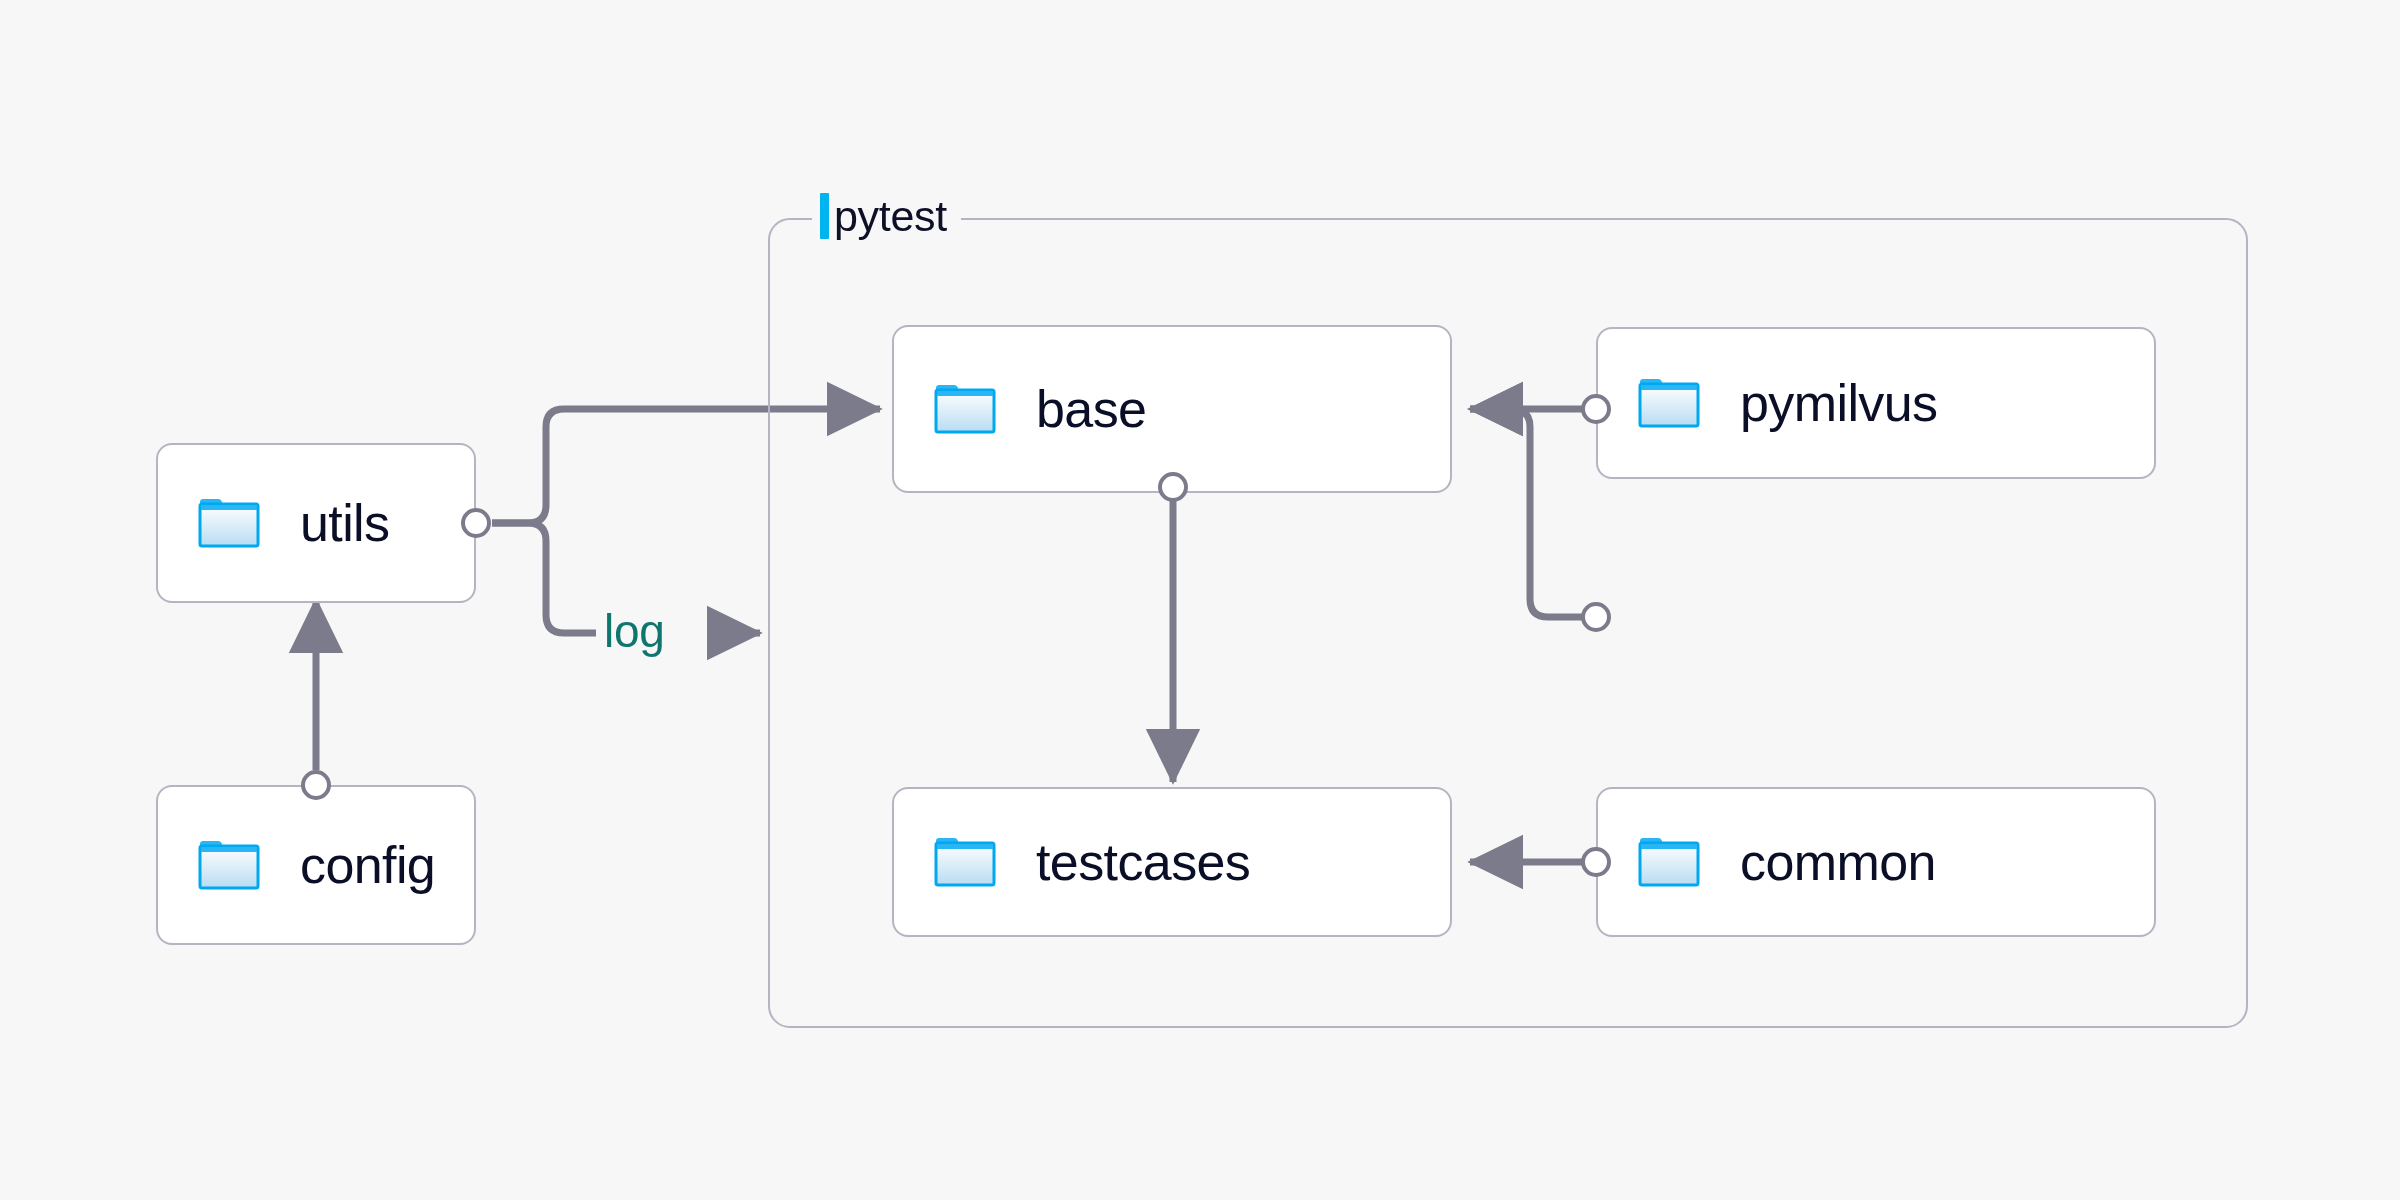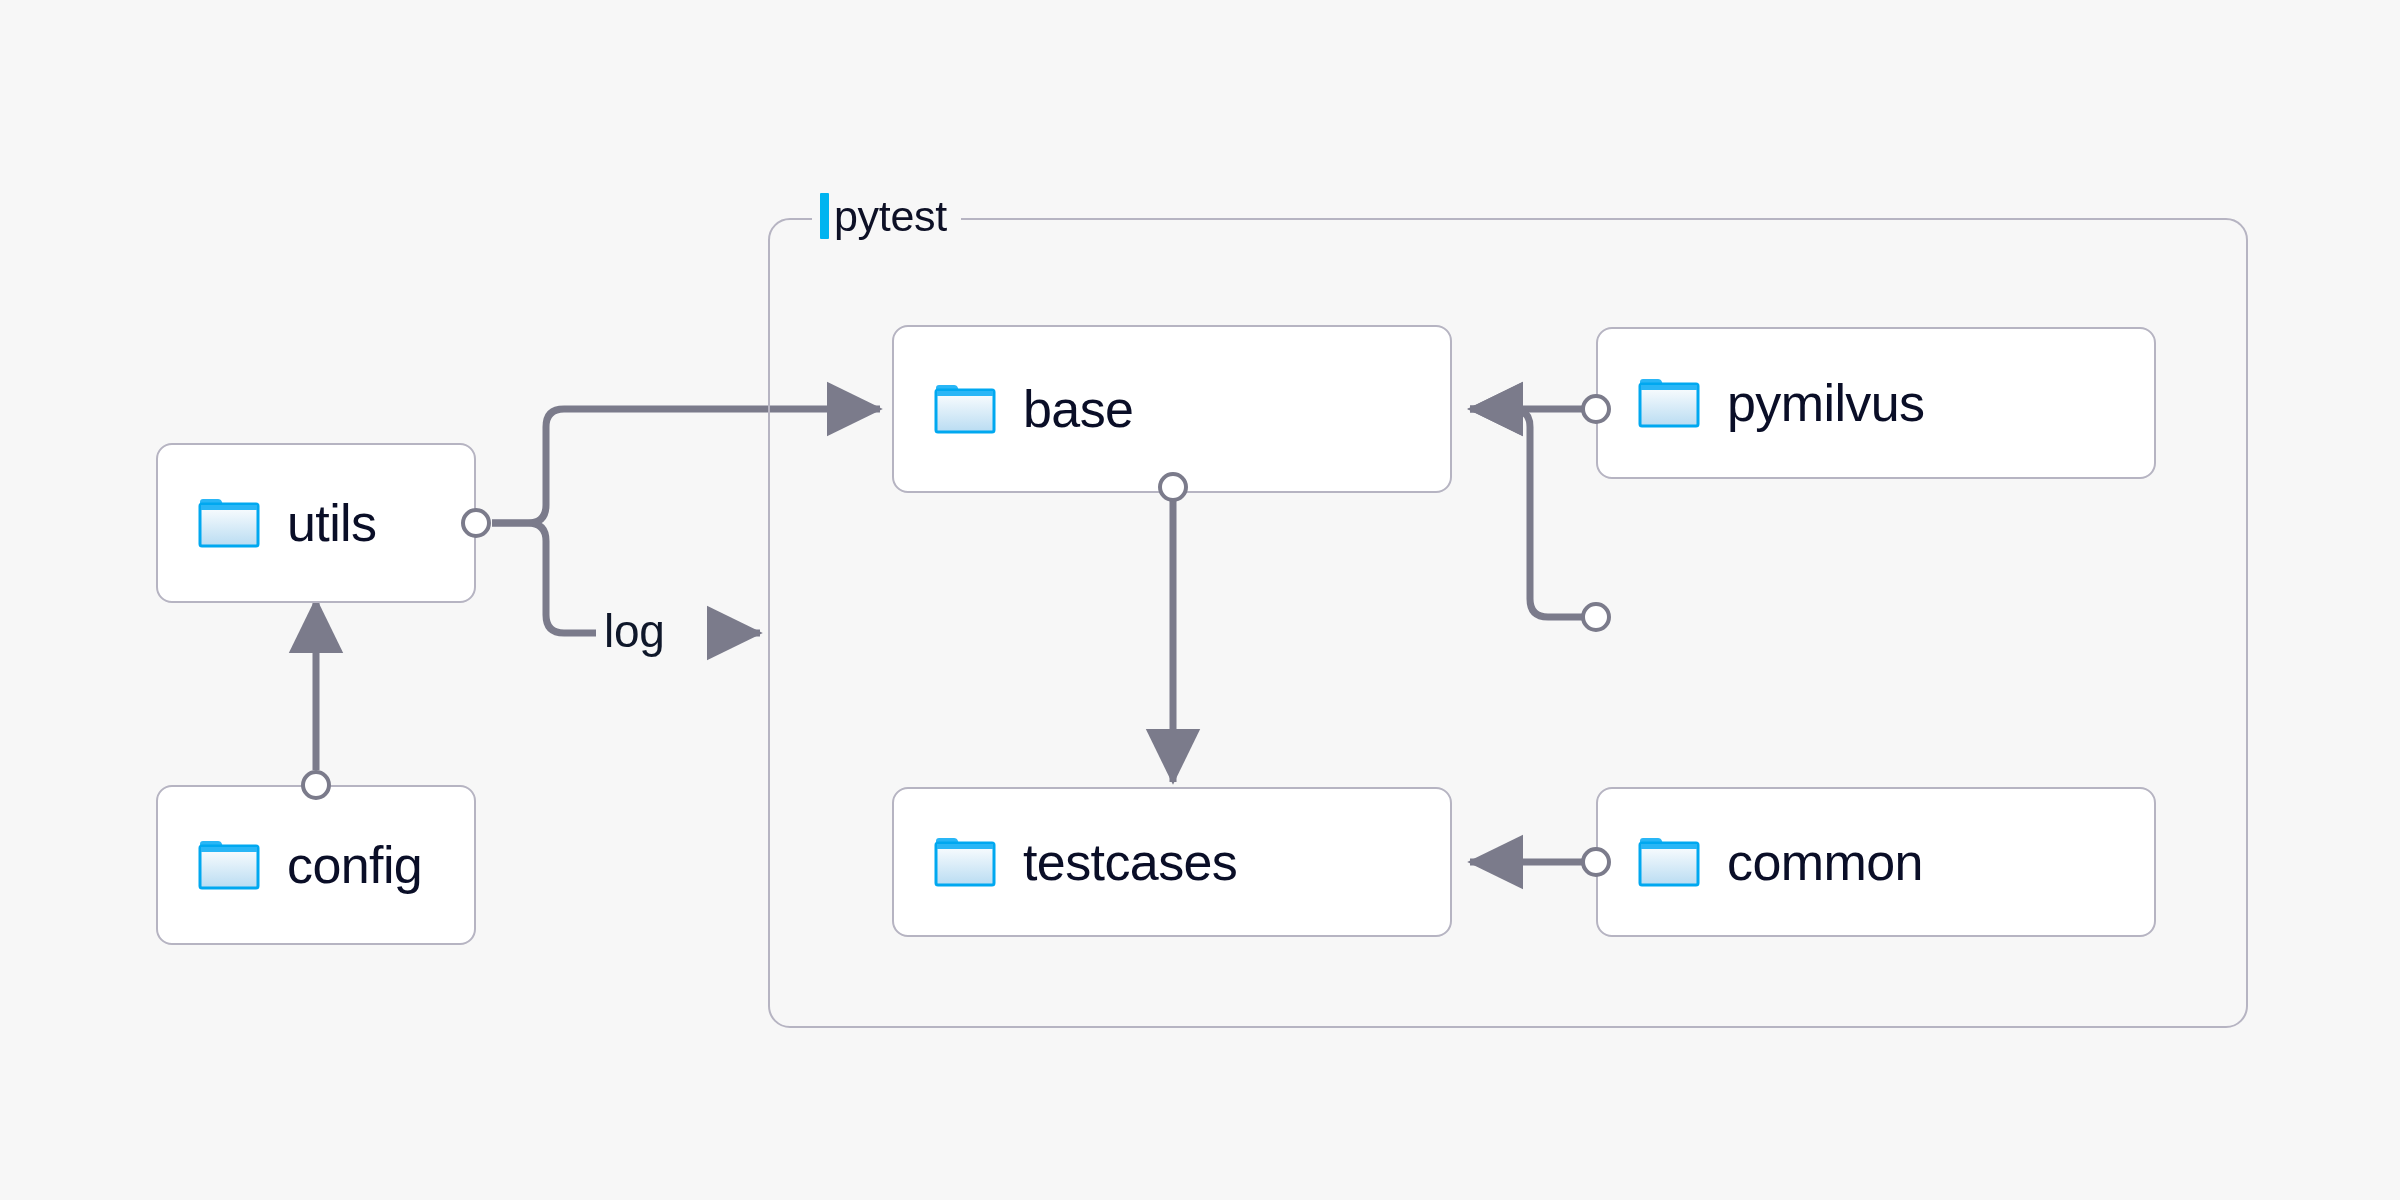--- a/index.html
+++ b/index.html
@@ -73,21 +73,21 @@
     background: #ffffff;
     border: 2px solid #b6b4c2;
     border-radius: 16px;
     display: flex;
     align-items: center;
     z-index: 3;
   }
   .node-inner {
     display: flex;
     align-items: center;
-    gap: 27px;
+    gap: 40px;
     padding-left: 40px;
   }
   .node-label {
     font-size: 52px;
     color: #0a0e27;
     letter-spacing: -0.6px;
     line-height: 1;
     white-space: nowrap;
   }
   .folder-icon {
@@ -106,21 +106,21 @@
     border: 4px solid #7b7b8b;
     border-radius: 50%;
     background: #ffffff;
     z-index: 6;
   }
 
   
   .edge-label {
     position: absolute;
     font-size: 46px;
-    color: #0f172a;
+    color: #0f766e;
     letter-spacing: -0.3px;
     line-height: 1;
     white-space: nowrap;
     z-index: 6;
   }
 </style>
 </head>
 <body>
 
 <div id="canvas">

